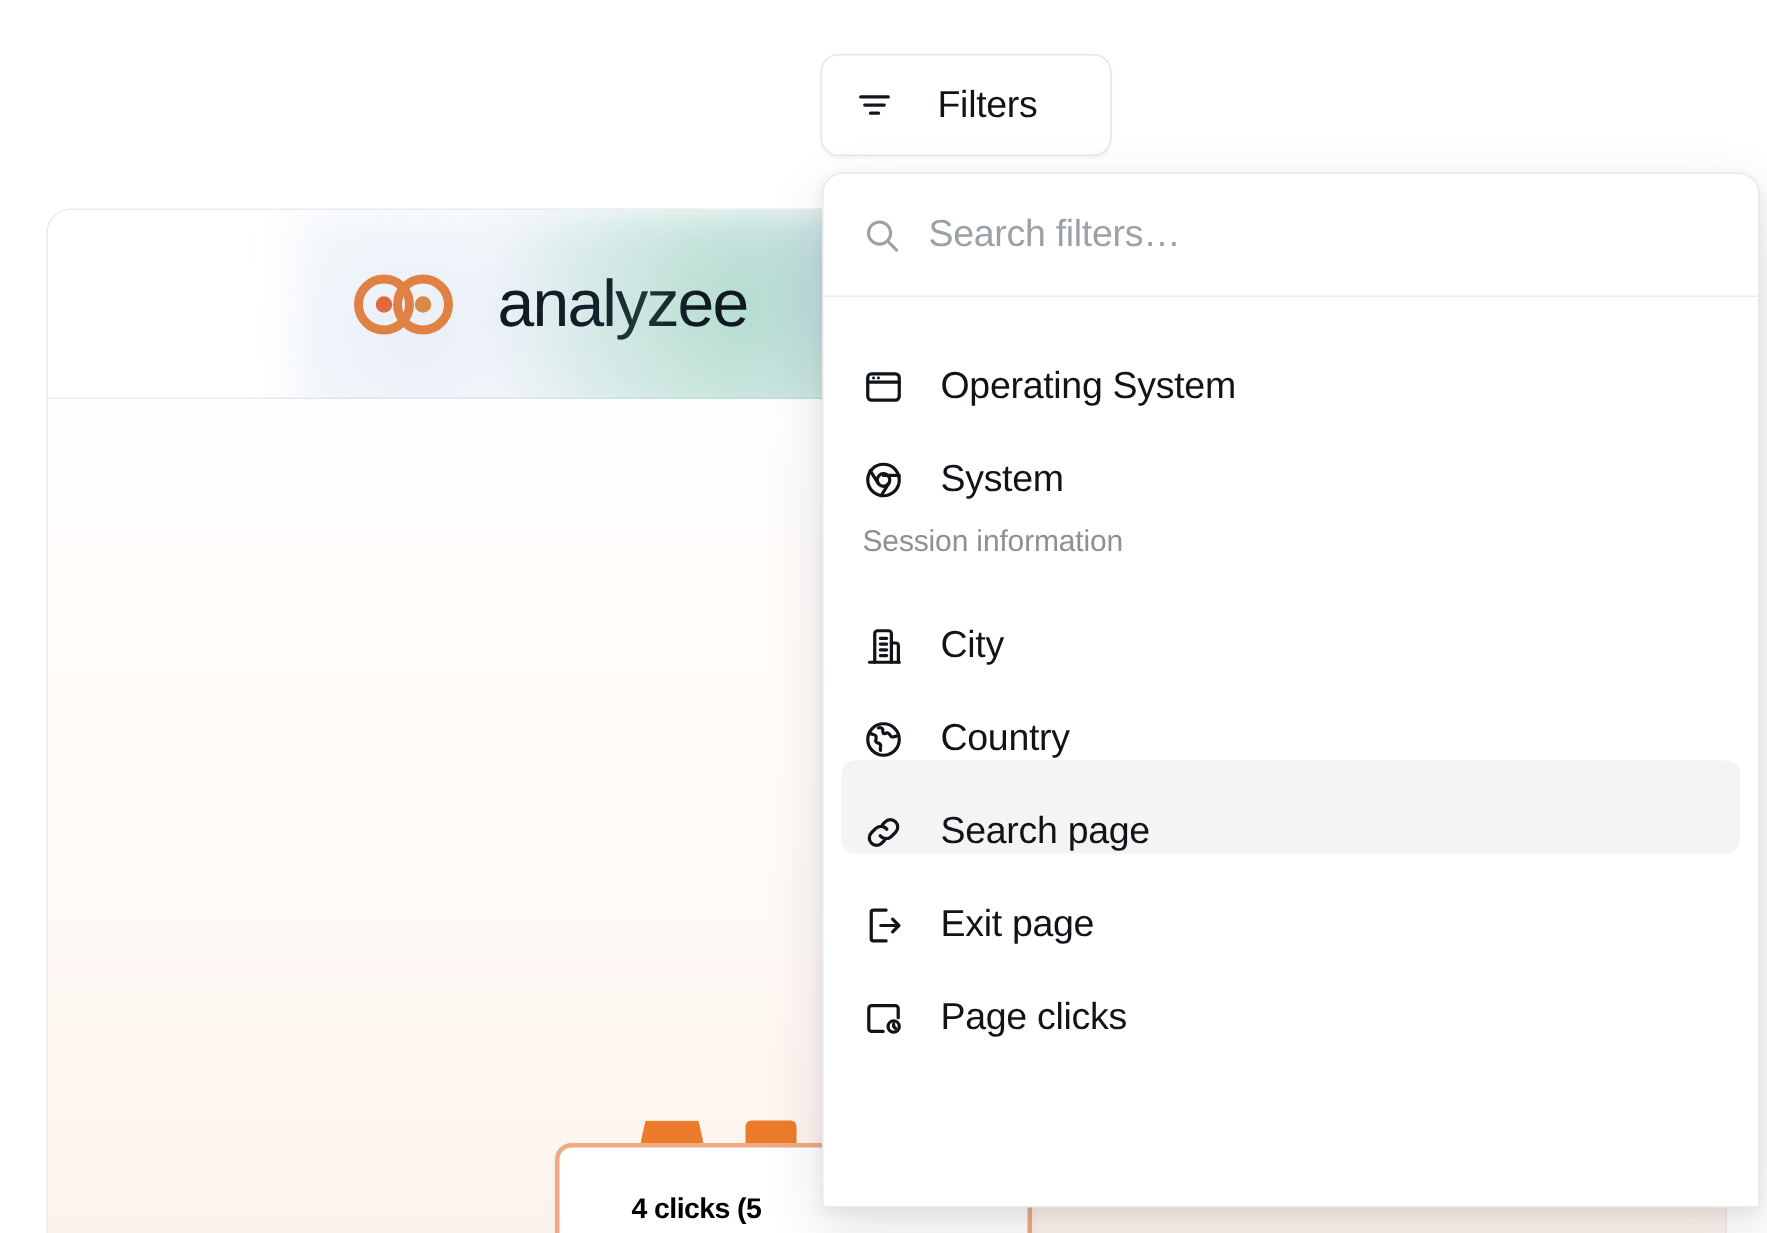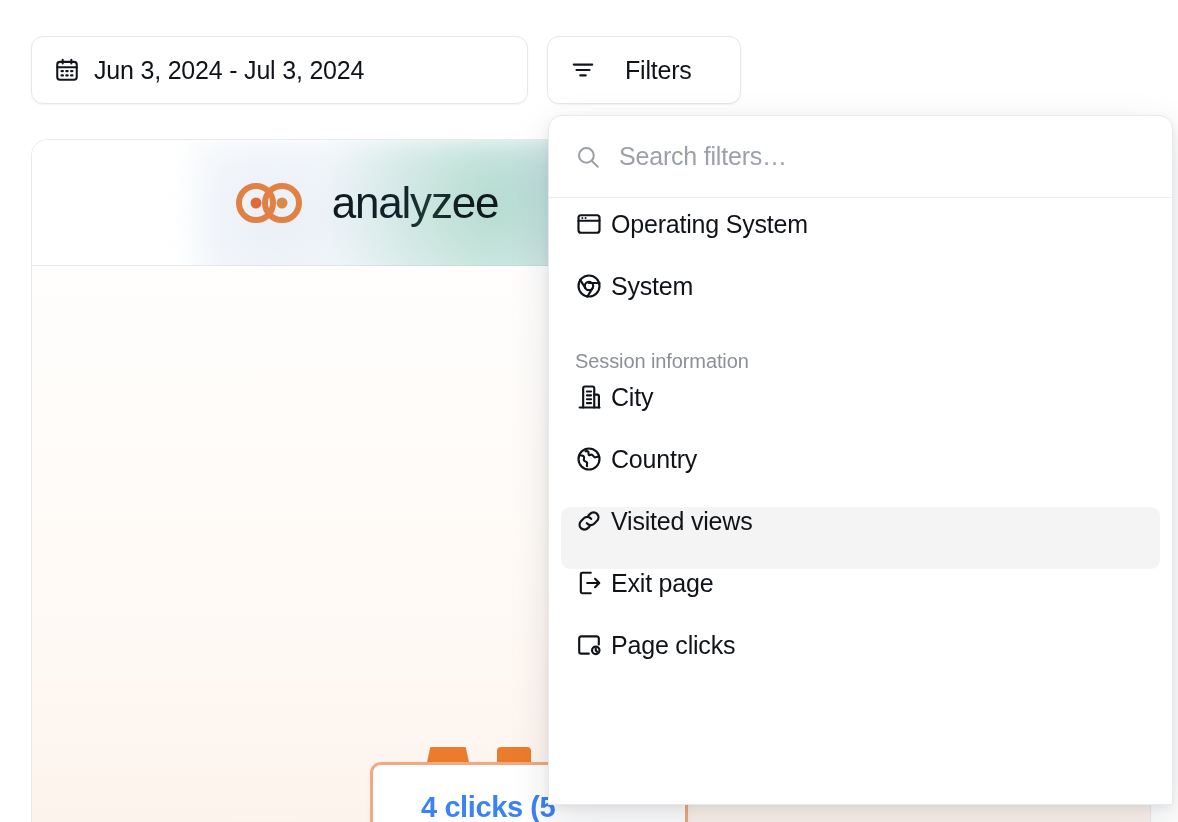--- a/index.html
+++ b/index.html
@@ -125,23 +125,23 @@
     width: 318px; height: 90px;
     background: #ffffff;
     border: 3px solid #f0a981;
     border-radius: 11px;
     display: flex;
     align-items: center;
     padding-left: 48px;
     box-shadow: 0 2px 5px rgba(0,0,0,0.05);
   }
   #clicks-label {
-    font-size: 29px;
+    font-size: 19px;
     font-weight: bold;
-    color: #3b82f6;
+    color: #000000;
     white-space: nowrap;
     letter-spacing: -0.4px;
   }
   .clicks-tab {
     position: absolute;
     background: #ec7c2c;
     width: 34px; height: 15px;
     top: 481px;
     border-radius: 4px 4px 0 0;
   }
@@ -184,22 +184,22 @@
 
   #filter-list { padding: 12px 12px 0 12px; }
   .group-label {
     font-size: 20px;
     color: #8c9097;
     padding: 16px 14px 10px 14px;
     letter-spacing: -0.1px;
   }
   .filter-item {
     display: flex;
-    align-items: flex-start;
-    gap: 8px;
+    align-items: flex-end;
+    gap: 24px;
     height: 62px;
     padding: 0 14px;
     border-radius: 9px;
     cursor: pointer;
     color: #101419;
   }
   .filter-item.active { background: #f4f4f4; }
   .filter-item .label {
     font-size: 25px;
     letter-spacing: -0.2px;
@@ -242,30 +242,20 @@
       <div class="clicks-tab t2"></div>
       <div class="clicks-tab t3"></div>
 
       <div id="clicks-card">
         <span id="clicks-label">4 clicks (5</span>
       </div>
 
     </div>
   </div>
 
-  <div id="daterange-button" class="toolbar-btn">
-    <span class="icon">
-      <svg width="26" height="26" viewBox="0 0 24 24" fill="none" stroke="#12161c" stroke-width="1.9" stroke-linecap="round" stroke-linejoin="round">
-        <rect x="3" y="4.5" width="18" height="16.5" rx="2.5"></rect>
-        <path d="M3 9.5h18M8 2.5v3.5M16 2.5v3.5"></path>
-        <path d="M7 13h1.2M11.4 13h1.2M15.8 13h1.2M7 17h1.2M11.4 17h1.2M15.8 17h1.2" stroke-width="2.1"></path>
-      </svg>
-    </span>
-    <span class="toolbar-label">Jun 3, 2024 - Jul 3, 2024</span>
-  </div>
 
   <div id="filters-button" class="toolbar-btn">
     <span class="icon">
       <svg width="26" height="26" viewBox="0 0 24 24" fill="none" stroke="#12161c" stroke-width="2" stroke-linecap="round">
         <path d="M3.5 7h17M6 12h12M9.5 17h5"></path>
       </svg>
     </span>
     <span class="toolbar-label">Filters</span>
   </div>
 
@@ -327,21 +317,21 @@
           </span>
           <span class="label">Country</span>
         </div>
         <div class="filter-item active">
           <span class="icon">
             <svg width="28" height="28" viewBox="0 0 24 24" fill="none" stroke="#101419" stroke-width="1.85" stroke-linecap="round" stroke-linejoin="round">
               <path d="M10.1 13.9a4.2 4.2 0 0 0 6.3.45l2.5-2.5a4.2 4.2 0 1 0-5.95-5.95l-1.44 1.43"></path>
               <path d="M13.9 10.1a4.2 4.2 0 0 0-6.3-.45l-2.5 2.5a4.2 4.2 0 1 0 5.95 5.95l1.43-1.43"></path>
             </svg>
           </span>
-          <span class="label">Visited views</span>
+          <span class="label">Search page</span>
         </div>
         <div class="filter-item">
           <span class="icon">
             <svg width="28" height="28" viewBox="0 0 24 24" fill="none" stroke="#101419" stroke-width="1.85" stroke-linecap="round" stroke-linejoin="round">
               <path d="M13.5 3.2H6.2A1.2 1.2 0 0 0 5 4.4v15.2a1.2 1.2 0 0 0 1.2 1.2h7.3"></path>
               <path d="M10.5 12h10"></path>
               <path d="M17.2 8.4L20.8 12l-3.6 3.6"></path>
             </svg>
           </span>
           <span class="label">Exit page</span>

